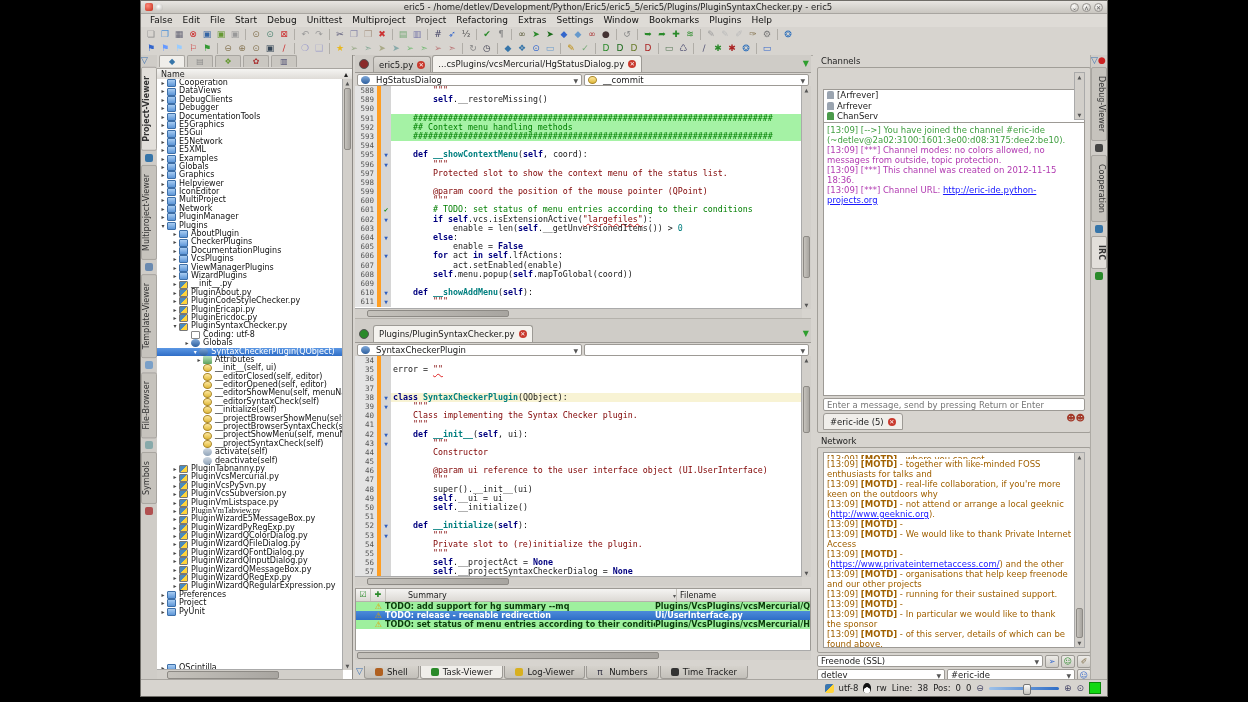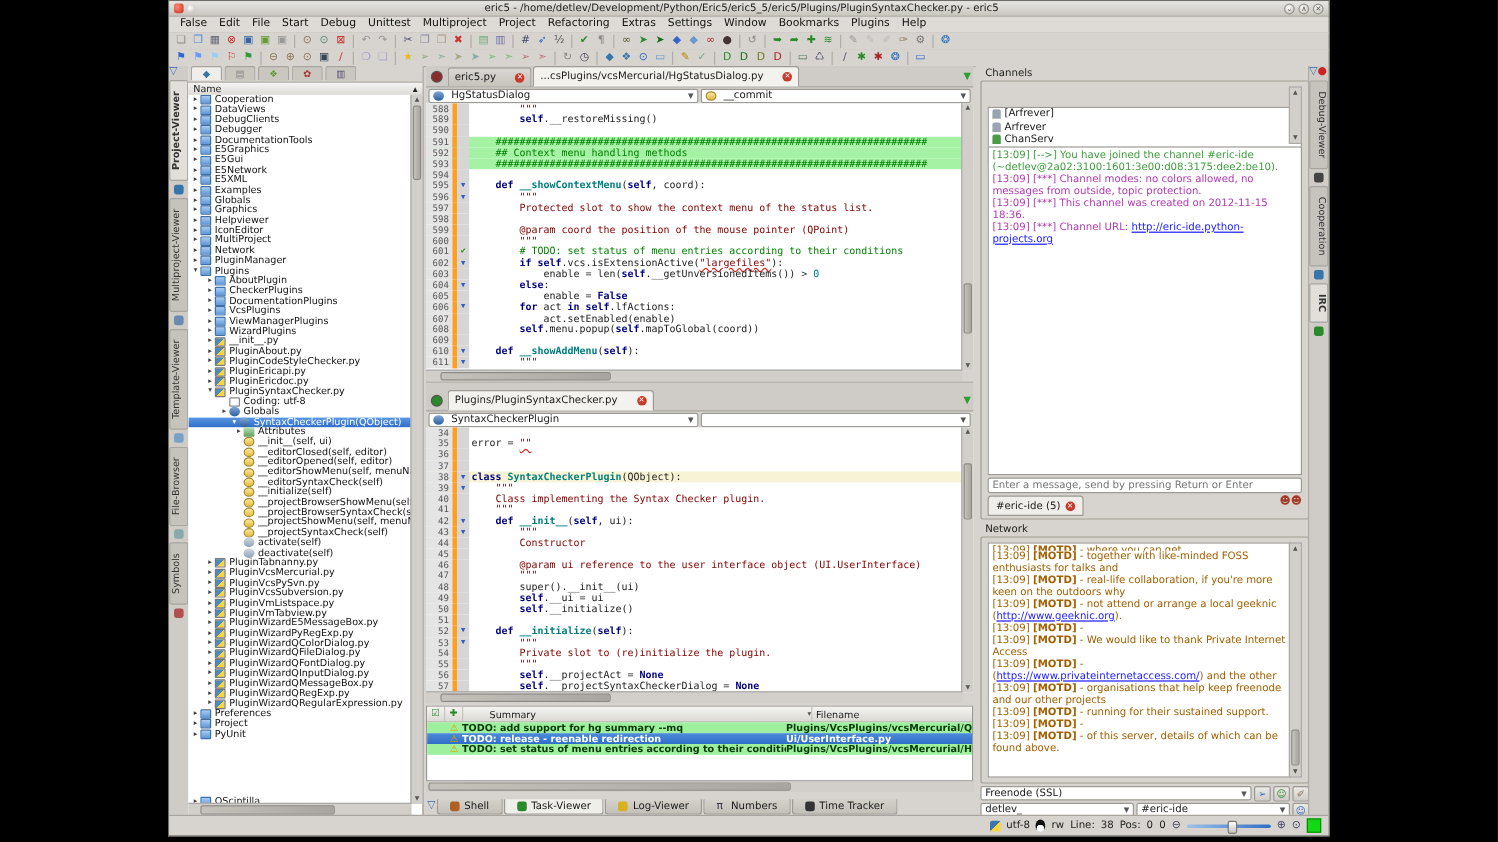--- a/index.html
+++ b/index.html
@@ -60,21 +60,21 @@
   .hscroll{position:absolute;left:0;right:9px;bottom:0;height:10px;background:#d2cfca;border-top:1px solid #aaa;}
   .vscroll{position:absolute;top:24px;right:0;bottom:10px;width:9px;background:#d2cfca;border-left:1px solid #aaa;}
   .sb-thumb{position:absolute;background:linear-gradient(90deg,#c5c2bc,#a8a5a0);border:1px solid #8d8a85;border-radius:2px;}
   .sb-b{position:absolute;font-size:5px;color:#555;width:9px;text-align:center;height:8px;line-height:8px;}
   
   .center{position:absolute;left:214px;width:456px;top:0;bottom:0;}
   .editor{position:absolute;left:0;right:0;background:#d7d4cf;}
   .ed-tabs{height:17px;display:flex;align-items:flex-end;background:#cfccc7;border-bottom:1px solid #9d9a95;padding-left:2px;}
   .ed-status{width:10px;height:10px;border-radius:50%;margin:0 4px 3px 2px;flex:none;border:1px solid #555;box-sizing:border-box;}
   .ed-tab{height:15px;line-height:14px;padding:0 5px;font-size:8.5px;background:linear-gradient(#dad7d2,#c6c3bd);
-    border:1px solid #9d9a95;border-bottom:none;border-radius:3px 3px 0 0;margin-right:1px;display:flex;align-items:center;gap:16px;}
+    border:1px solid #9d9a95;border-bottom:none;border-radius:3px 3px 0 0;margin-right:1px;display:flex;align-items:center;gap:4px;}
   .ed-tab.active{background:#f4f2ee;height:16px;font-weight:normal;}
   .tabclose{color:#fff;background:#c93a2e;border-radius:50%;width:8px;height:8px;font-size:6px;line-height:8px;text-align:center;display:inline-block;}
   .ed-tablist{margin-left:auto;margin-right:2px;color:#2f9e2f;font-size:8px;margin-bottom:4px;}
   .ed-combos{height:14px;display:flex;gap:2px;padding:1px 2px;background:#d7d4cf;border-bottom:1px solid #aeaba5;box-sizing:border-box;}
   .combo{flex:1;background:#fff;border:1px solid #9d9a95;border-radius:2px;font-size:8.5px;display:flex;align-items:center;padding:0 3px;gap:3px;height:12px;box-sizing:border-box;}
   .combo .arr{margin-left:auto;font-size:6px;color:#555;}
   .code-wrap{position:absolute;left:0;right:0;background:#fff;overflow:hidden;}
   .code-line{display:flex;height:9.2px;line-height:9.2px;font-family:"DejaVu Sans Mono",monospace;font-size:8.3px;white-space:pre;}
   .ln{width:22px;flex:none;background:#e4e4e4;color:#555;text-align:right;padding-right:3px;font-size:7.5px;box-sizing:border-box;}
   .chg{width:4px;flex:none;background:#ff9e23;}
@@ -554,21 +554,21 @@
             <div class="trow" style="padding-left: 14px;">
               <span class="tarr">▸</span>
               <span class="ti p"></span>
               <span>PluginVcsSubversion.py</span>
             </div>
             <div class="trow" style="padding-left: 14px;">
               <span class="tarr">▸</span>
               <span class="ti p"></span>
               <span>PluginVmListspace.py</span>
             </div>
-            <div class="trow" style="padding-left: 14px;">
+            <div class="trow" style="padding-left: 14px; font-family: Liberation Serif, serif;">
               <span class="tarr">▸</span>
               <span class="ti p"></span>
               <span>PluginVmTabview.py</span>
             </div>
             <div class="trow" style="padding-left: 14px;">
               <span class="tarr">▸</span>
               <span class="ti p"></span>
               <span>PluginWizardE5MessageBox.py</span>
             </div>
             <div class="trow" style="padding-left: 14px;">
@@ -897,20 +897,21 @@
               <div class="msg c-brown clip"><span>[13:09] </span><b>[MOTD]</b><span> - where you can get</span></div>
               <div class="msg c-brown"><span>[13:09] </span><b>[MOTD]</b><span> - together with like-minded FOSS enthusiasts for talks and</span></div>
               <div class="msg c-brown"><span>[13:09] </span><b>[MOTD]</b><span> - real-life collaboration, if you're more keen on the outdoors why</span></div>
               <div class="msg c-brown"><span>[13:09] </span><b>[MOTD]</b><span> - not attend or arrange a local geeknic (</span><span class="lnk">http://www.geeknic.org</span><span>).</span></div>
               <div class="msg c-brown"><span>[13:09] </span><b>[MOTD]</b><span> -</span></div>
               <div class="msg c-brown"><span>[13:09] </span><b>[MOTD]</b><span> - We would like to thank Private Internet Access</span></div>
               <div class="msg c-brown"><span>[13:09] </span><b>[MOTD]</b><span> - (</span><span class="lnk">https://www.privateinternetaccess.com/</span><span>) and the other</span></div>
               <div class="msg c-brown"><span>[13:09] </span><b>[MOTD]</b><span> - organisations that help keep freenode and our other projects</span></div>
               <div class="msg c-brown"><span>[13:09] </span><b>[MOTD]</b><span> - running for their sustained support.</span></div>
               <div class="msg c-brown"><span>[13:09] </span><b>[MOTD]</b><span> -</span></div>
+              <div class="msg c-brown"><span>[13:09] </span><b>[MOTD]</b><span> - In particular we would like to thank the sponsor</span></div>
               <div class="msg c-brown"><span>[13:09] </span><b>[MOTD]</b><span> - of this server, details of which can be found above.</span></div>
             </div>
           <div class="net-vscroll">
             <span class="sb-b" style="top:0">▲</span>
               <span class="sb-b" style="bottom:0">▼</span>
             <span class="sb-thumb" style="left:1px;right:1px;bottom:9px;height:28px"></span>
           </div>
         </div>
 
         <div class="serverrow" style="top:600px;">

